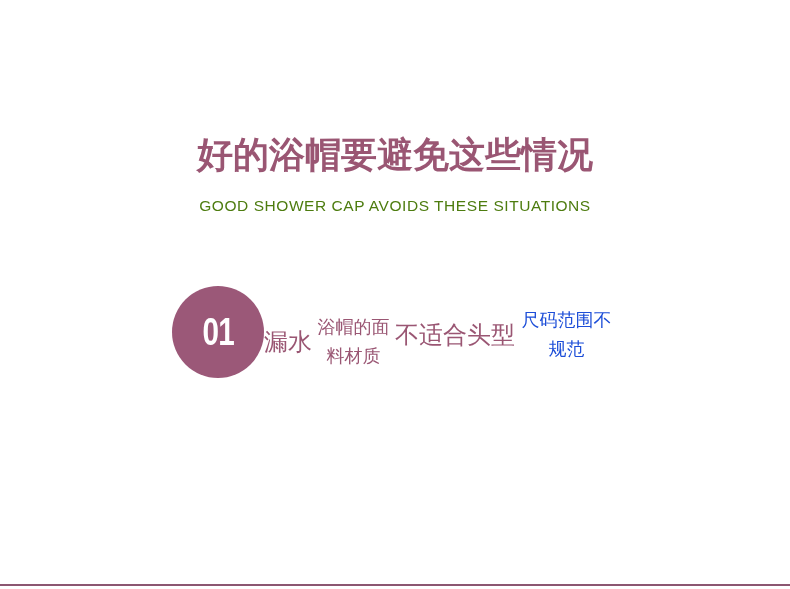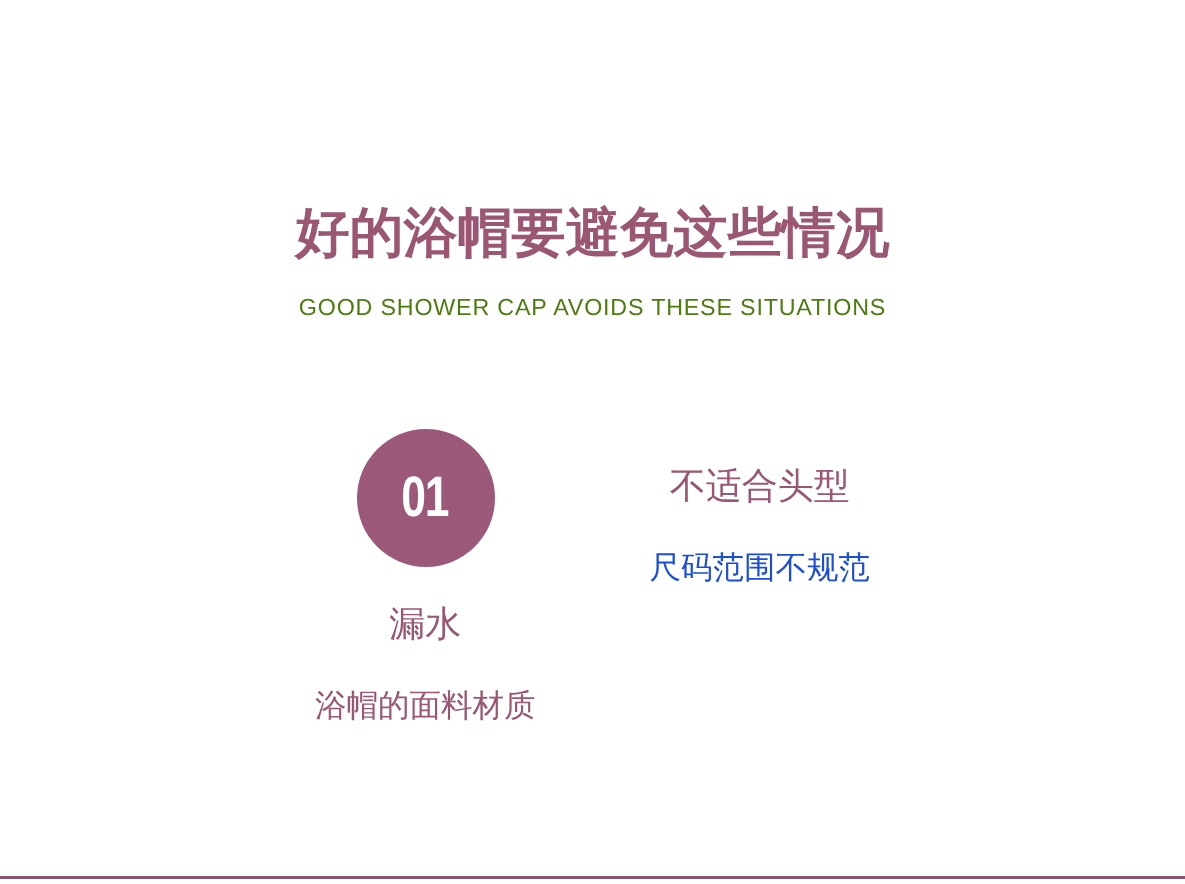--- a/index.html
+++ b/index.html
@@ -63,23 +63,22 @@
     height: 250px;
     display: flex;
     flex-direction: row;
     align-items: flex-start;
     justify-content: center;
   }
 
   .column {
     width: 223px;
     display: flex;
-    flex-direction: column;
     align-items: center;
-    text-align: left;
+    text-align: center;
   }
 
   .badge {
     width: 92px;
     height: 92px;
     border-radius: 50%;
     background: #9b5878;
     display: flex;
     align-items: center;
     justify-content: center;
@@ -102,21 +101,21 @@
     font-size: 24px;
     line-height: 38px;
     font-weight: 400;
     color: #9a5673;
     white-space: nowrap;
   }
 
   .item-desc {
     margin: 0;
     margin-top: 20px;
-    font-size: 21px;
+    font-size: 18px;
     line-height: 29px;
     font-weight: 400;
     color: #9a5673;
     max-width: 185px;
   }
 
   
   .bottom-rule {
     position: absolute;
     left: 0;

